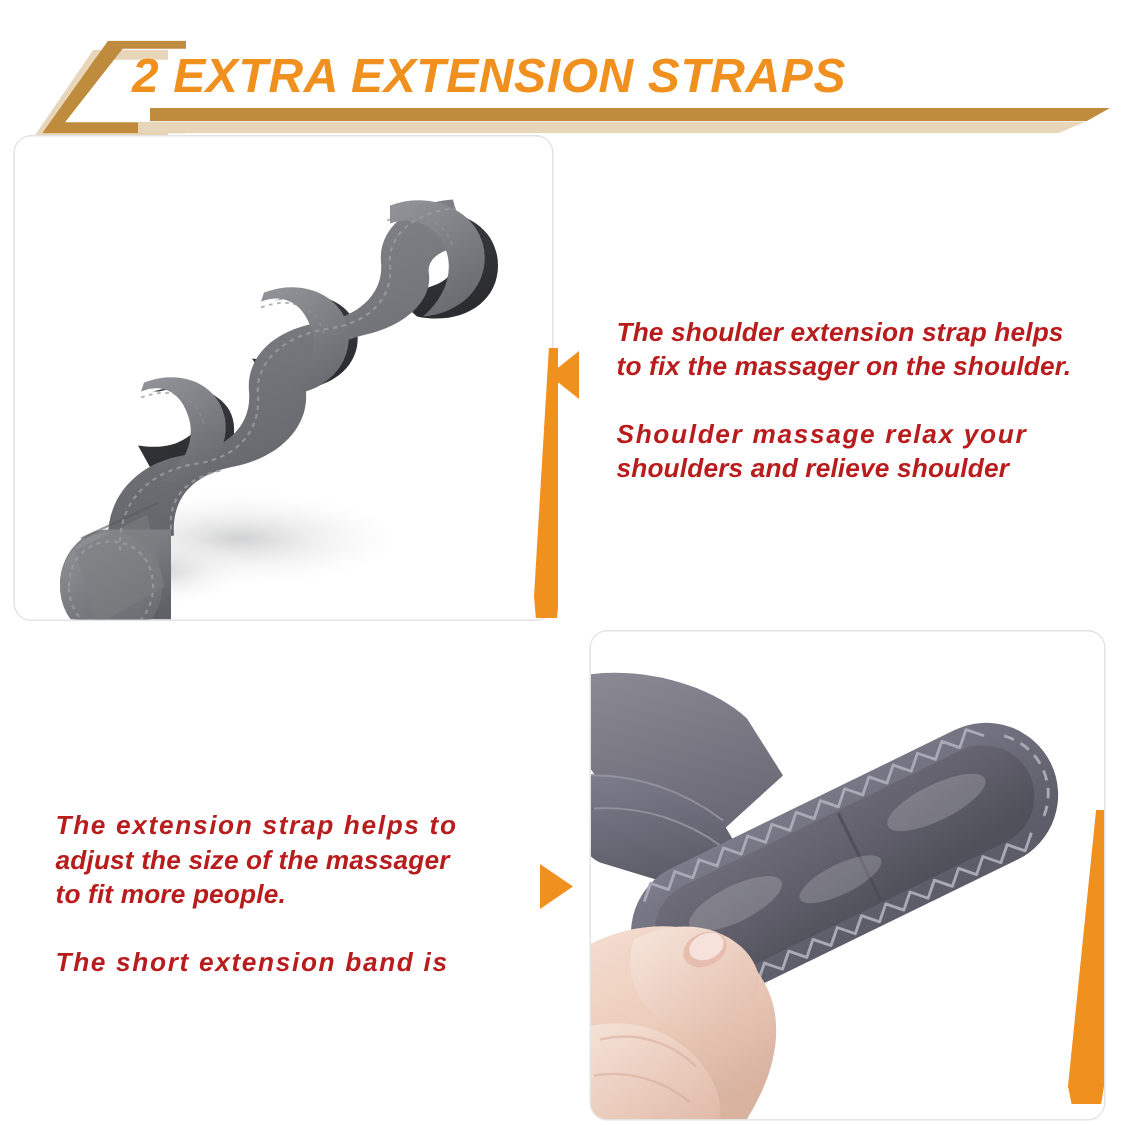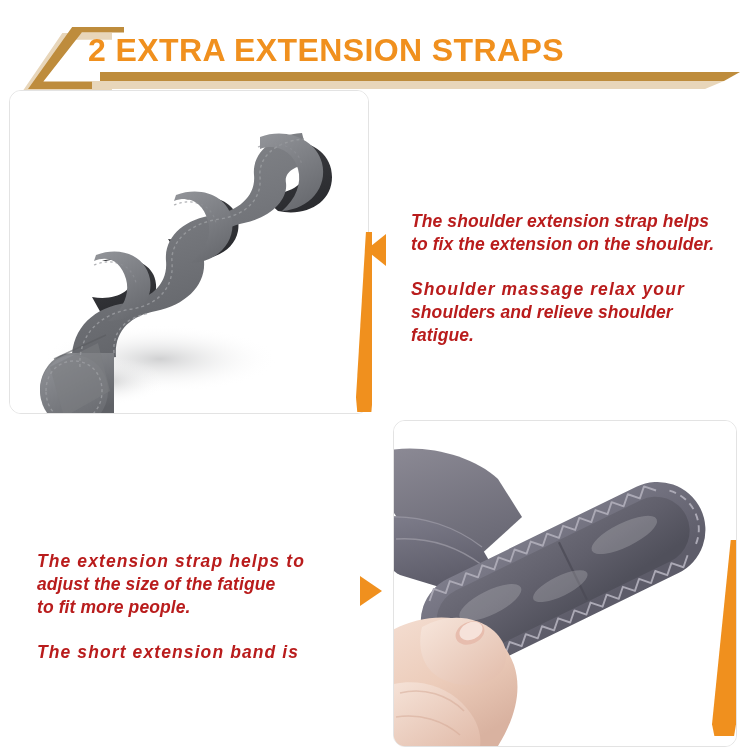--- a/index.html
+++ b/index.html
@@ -54,20 +54,21 @@
     background: #E8D6BA;
     -webkit-clip-path: polygon(0 0, 100% 0, 97% 100%, 0 100%);
     clip-path: polygon(0 0, 100% 0, 97% 100%, 0 100%);
   }
 
   .title {
     position: absolute;
     left: 88px; top: 30px;
     font-size: 32px;
     font-weight: bold;
+    font-style: italic;
     color: #F0901E;
     letter-spacing: 0.4px;
     white-space: nowrap;
     line-height: 40px;
   }
 
   
   .panel {
     position: absolute;
     background: #ffffff;
@@ -124,21 +125,21 @@
   .copy {
     position: absolute;
     font-weight: bold;
     font-style: italic;
     color: #b91c1c;
     font-size: 17.5px;
     line-height: 23px;
     letter-spacing: 0.1px;
   }
   .copy-tr { left: 411px; top: 210px; width: 318px; }
-  .copy-bl { left: 37px;  top: 528px; width: 320px; }
+  .copy-bl { left: 37px;  top: 517px; width: 320px; }
   .copy p { margin: 0; }
   .copy .wide { letter-spacing: 1.1px; margin-top: 22px; }
 </style>
 </head>
 <body>
 
 <div class="stage">
 
   <div class="header">
     <div class="chev-inner"></div>
@@ -309,26 +310,25 @@
     </svg>
   </div>
 
   <div class="wedge-tl"></div>
   <div class="tri-left"></div>
   <div class="tri-right"></div>
   <div class="wedge-br"></div>
 
   <div class="copy copy-tr">
     <p>The shoulder extension strap helps</p>
-    <p>to fix the extension on the shoulder.</p>
+    <p>to fix the massager on the shoulder.</p>
     <p class="wide">Shoulder massage relax your</p>
     <p>shoulders and relieve shoulder</p>
-    <p>fatigue.</p>
   </div>
 
   <div class="copy copy-bl">
     <p class="wide">The extension strap helps to</p>
-    <p>adjust the size of the fatigue</p>
+    <p>adjust the size of the massager</p>
     <p>to fit more people.</p>
     <p class="wide">The short extension band is</p>
   </div>
 
 </div>
 
 </body></html>

